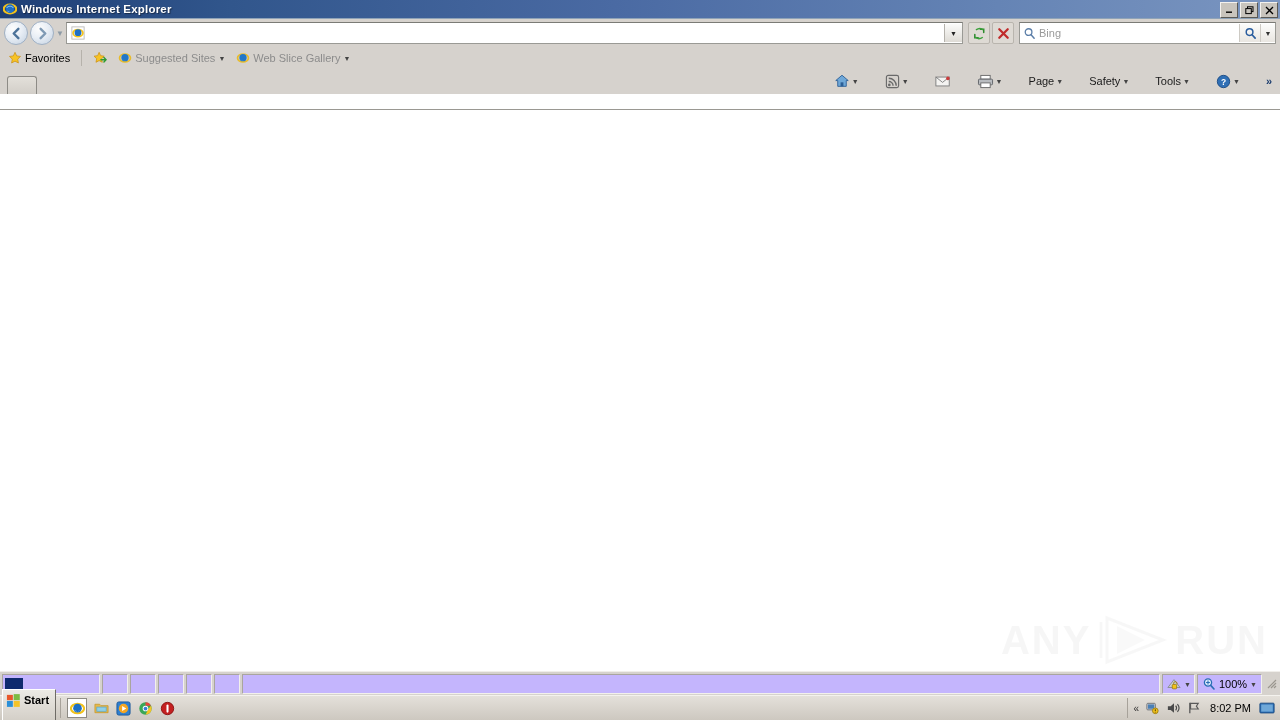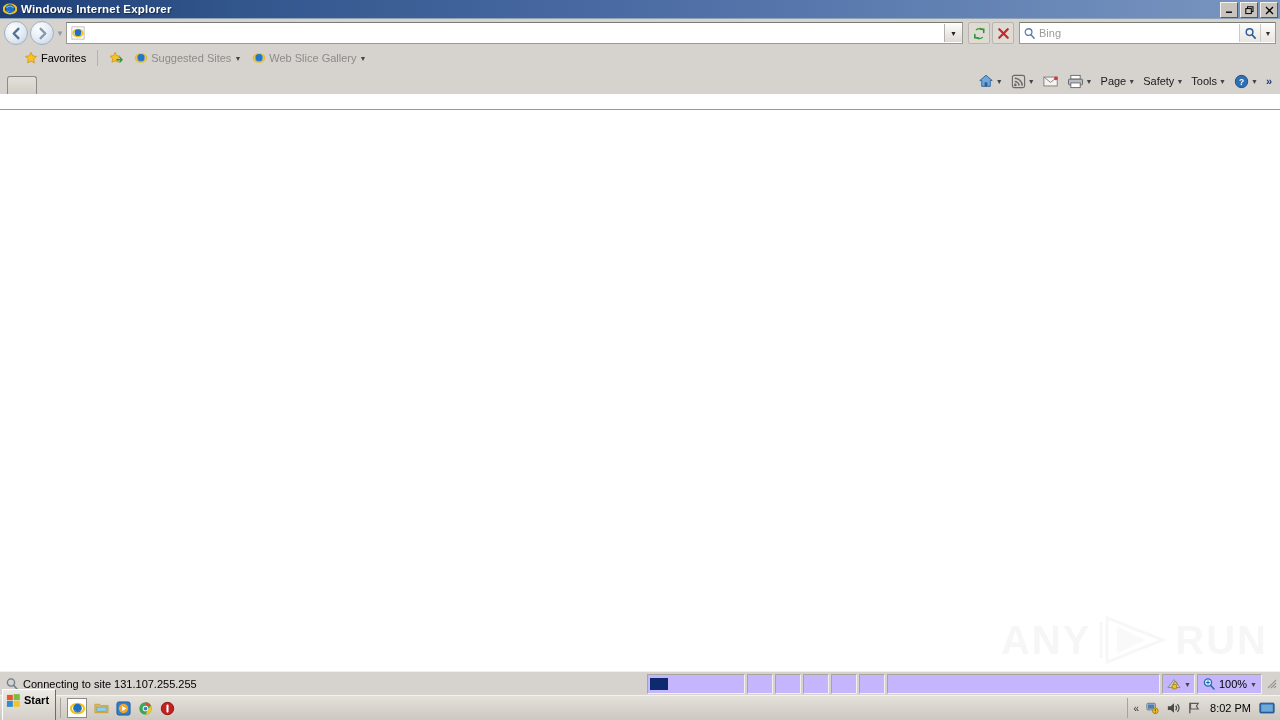--- a/index.html
+++ b/index.html
@@ -82,21 +82,21 @@
     width: 20px; height: 18px; display:flex; align-items:center; justify-content:center;
     border-left: 1px solid #cdcac4; background: linear-gradient(#fcfcfb,#e9e6e1);
   }
   .search-drop {
     width: 14px; height: 18px; display:flex; align-items:center; justify-content:center;
     border-left: 1px solid #cdcac4; background: linear-gradient(#fcfcfb,#e9e6e1);
     font-size: 7px; color: #333;
   }
 
   
-  .favrow { height: 22px; display: flex; align-items: center; padding: 0 20px; gap: 3px; }
+  .favrow { height: 22px; display: flex; align-items: center; padding: 0 4px; gap: 3px; }
   .favitem { display: flex; align-items: center; gap: 3px; padding: 1px 4px; font-size: 11px; color: #000; }
   .favitem.muted span.lbl { color: #8c8c8c; }
   .favsep { width: 1px; height: 16px; background: #b6b2ab; margin: 0 4px; }
   .caret { font-size: 7px; color: #444; }
 
   
   .tabrow { height: 25px; display: flex; align-items: flex-end; padding-left: 4px; position: relative; }
   .tab {
     width: 296px; height: 22px;
     background: linear-gradient(#fdfdfc, #efece7);
@@ -104,21 +104,21 @@
     border-radius: 3px 3px 0 0;
     display: flex; align-items: center; padding-left: 6px; gap: 5px;
     font-size: 11px; color: #000;
   }
   .newtab {
     width: 28px; height: 17px; margin-left: 3px;
     border: 1px solid #8d8b86; border-bottom: none;
     background: linear-gradient(#e3e0da,#d2cec8);
     border-radius: 3px 3px 0 0;
   }
-  .cmdbar { position: absolute; right: 4px; bottom: 3px; display: flex; align-items: center; gap: 0; justify-content: space-between; }
+  .cmdbar { position: absolute; right: 4px; bottom: 3px; display: flex; align-items: center; gap: 18px; justify-content: space-between; }
   .cmditem { display: flex; align-items: center; gap: 2px; padding: 2px 4px; font-size: 11px; color: #1a1a1a; }
   .chev { color: #1a3c6e; font-weight: bold; font-size: 11px; padding: 0 4px; }
 
   
   .content {
     position: absolute; left: 0; right: 0;
     top: 109px; bottom: 48px;
     background: #fff; border-top: 1px solid #9a9892;
     overflow: hidden;
   }
@@ -369,27 +369,20 @@
       <svg width="72" height="52" viewBox="0 0 72 52">
         <path d="M10 4 L66 26 L10 48 Z" fill="none" stroke="#e6e6e6" stroke-width="3"></path>
         <path d="M20 12 L48 26 L20 40 Z" fill="#ededed"></path>
         <path d="M4 8 L4 44" stroke="#e6e6e6" stroke-width="3"></path>
       </svg>
       <span class="wm-text">RUN</span>
     </div>
   </div>
 
   <div class="statusbar">
-    <div class="pane main">
-      <svg width="14" height="14" viewBox="0 0 14 14">
-        <circle cx="6" cy="5.5" r="3.6" fill="none" stroke="#6b7c8e" stroke-width="1.3"></circle>
-        <path d="M8.7 8.4 L12 12" stroke="#6b7c8e" stroke-width="1.5" stroke-linecap="round"></path>
-      </svg>
-      <span>Connecting to site 131.107.255.255</span>
-    </div>
     <div class="pane progress">
       <div class="blk"></div>
     </div>
     <div class="pane sm"></div>
     <div class="pane sm"></div>
     <div class="pane sm"></div>
     <div class="pane sm"></div>
     <div class="pane sm"></div>
     <div class="pane wide"></div>
     <div class="pane zonebox">

